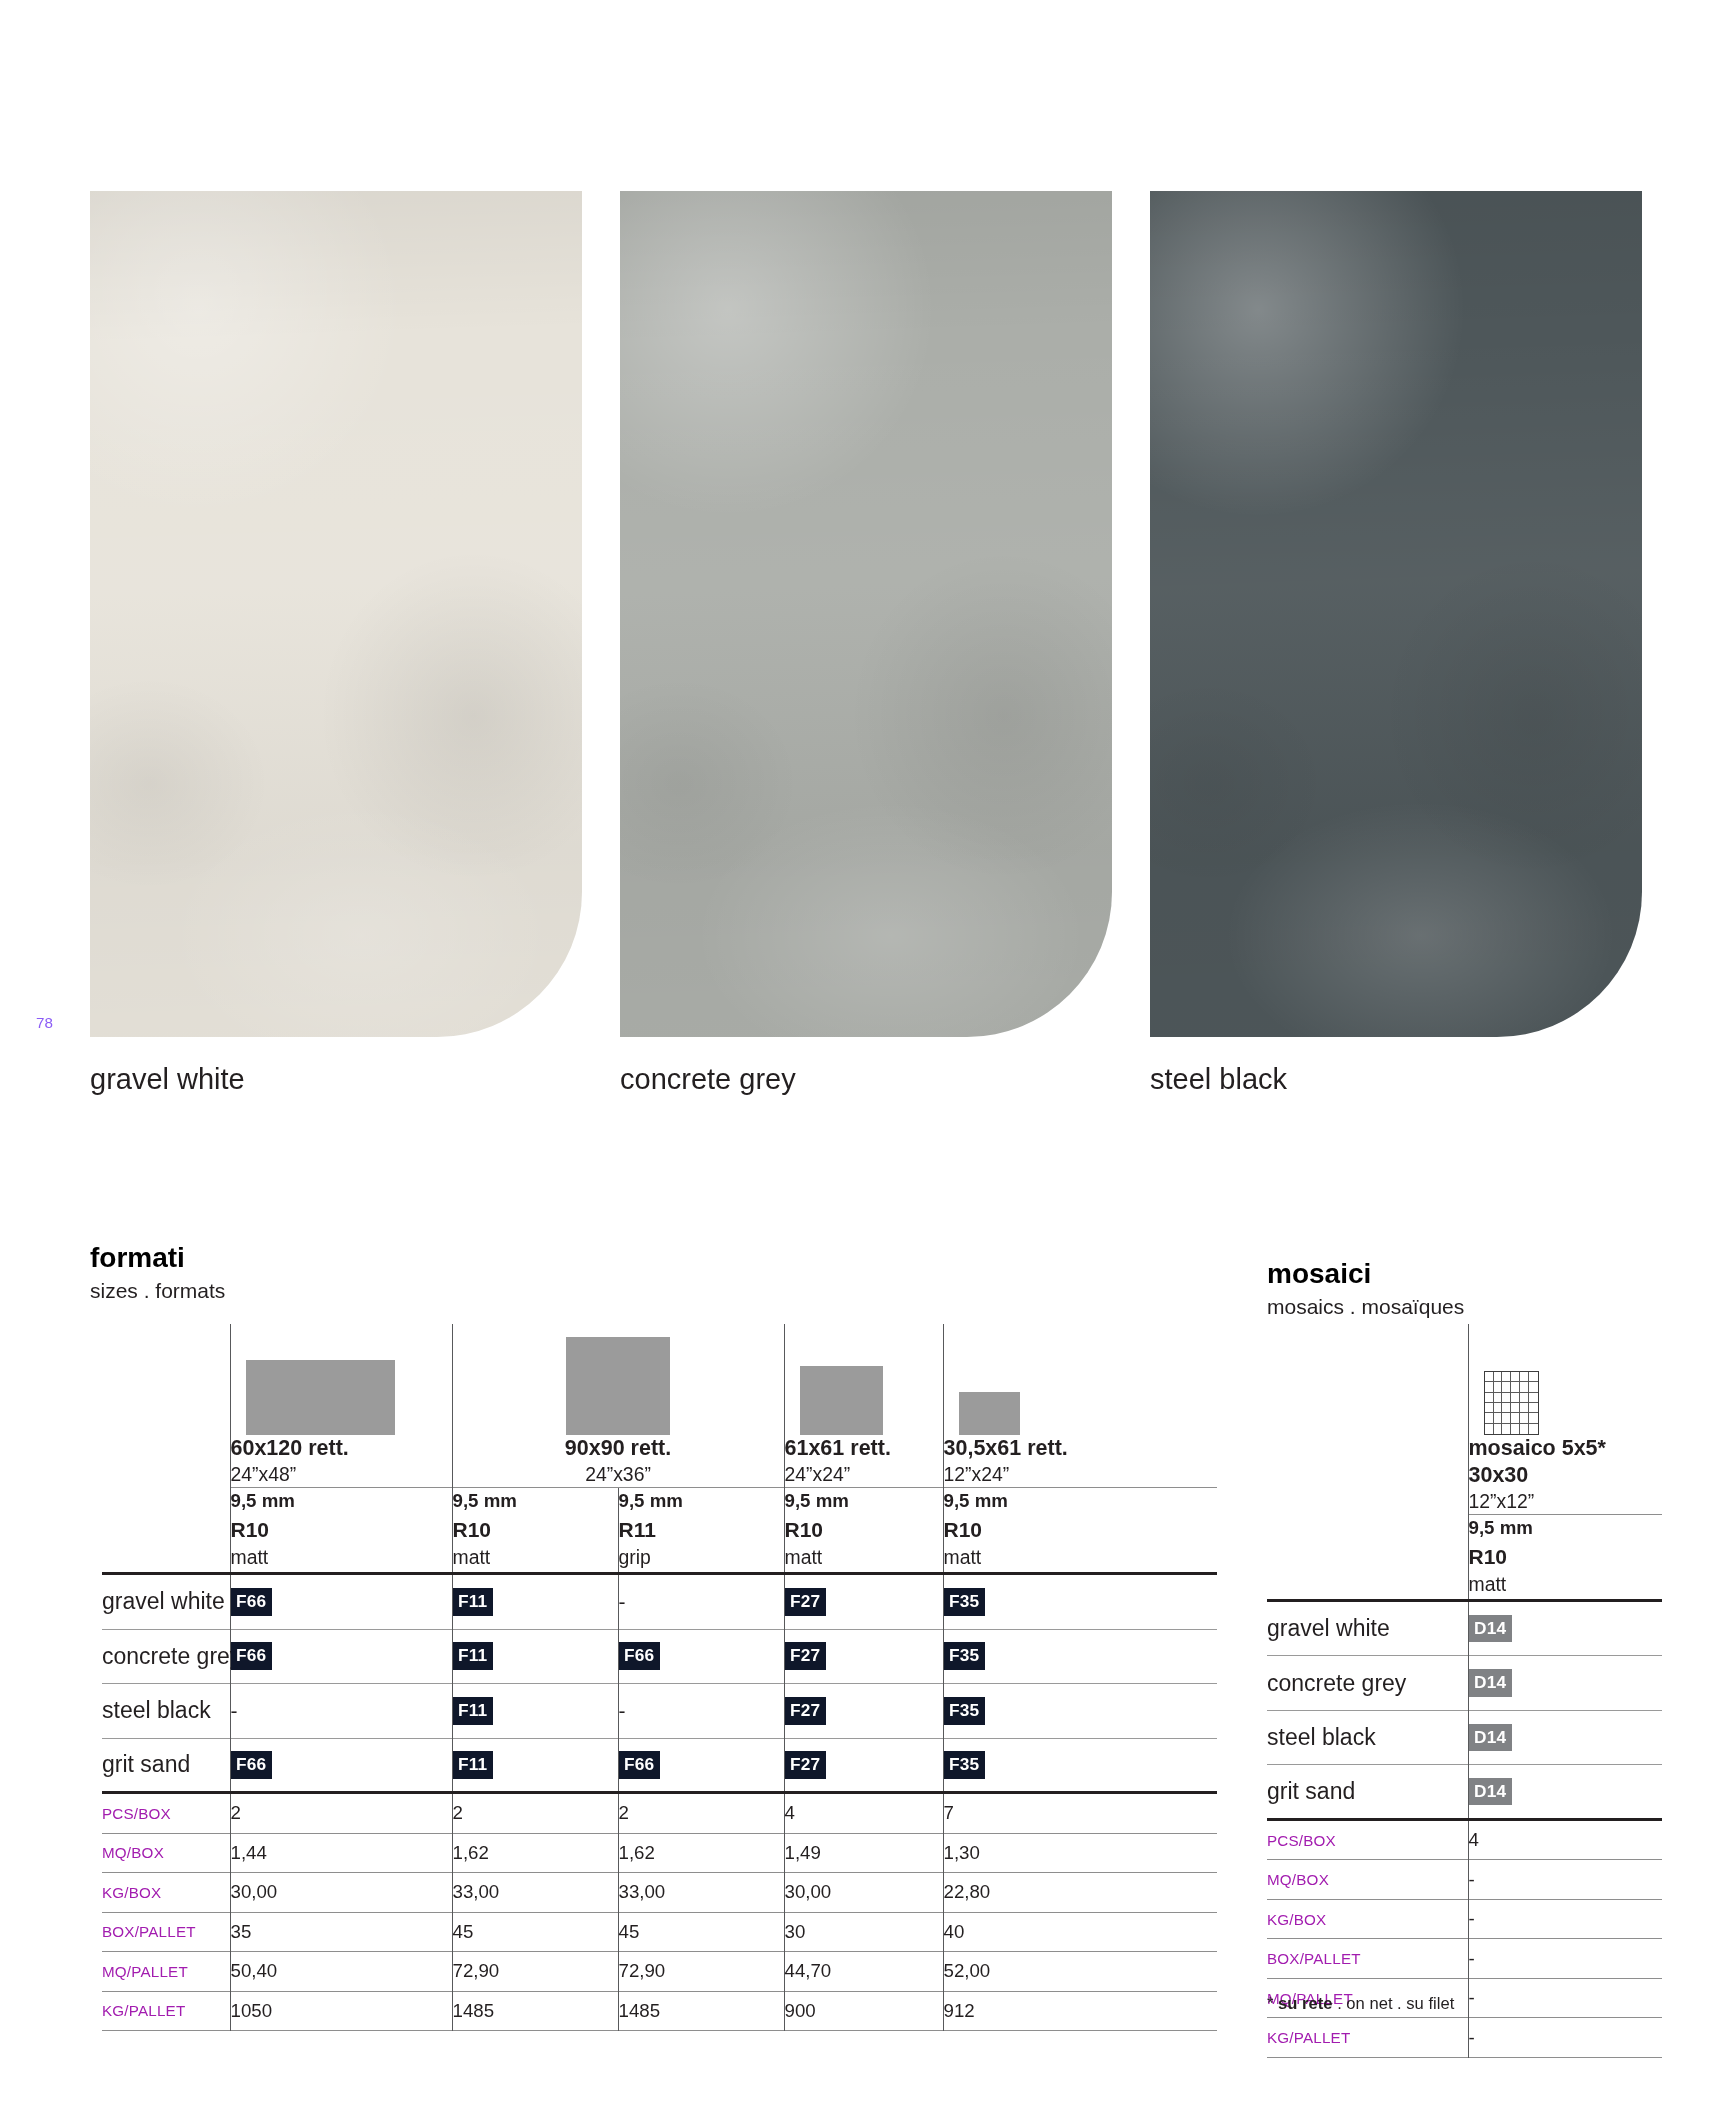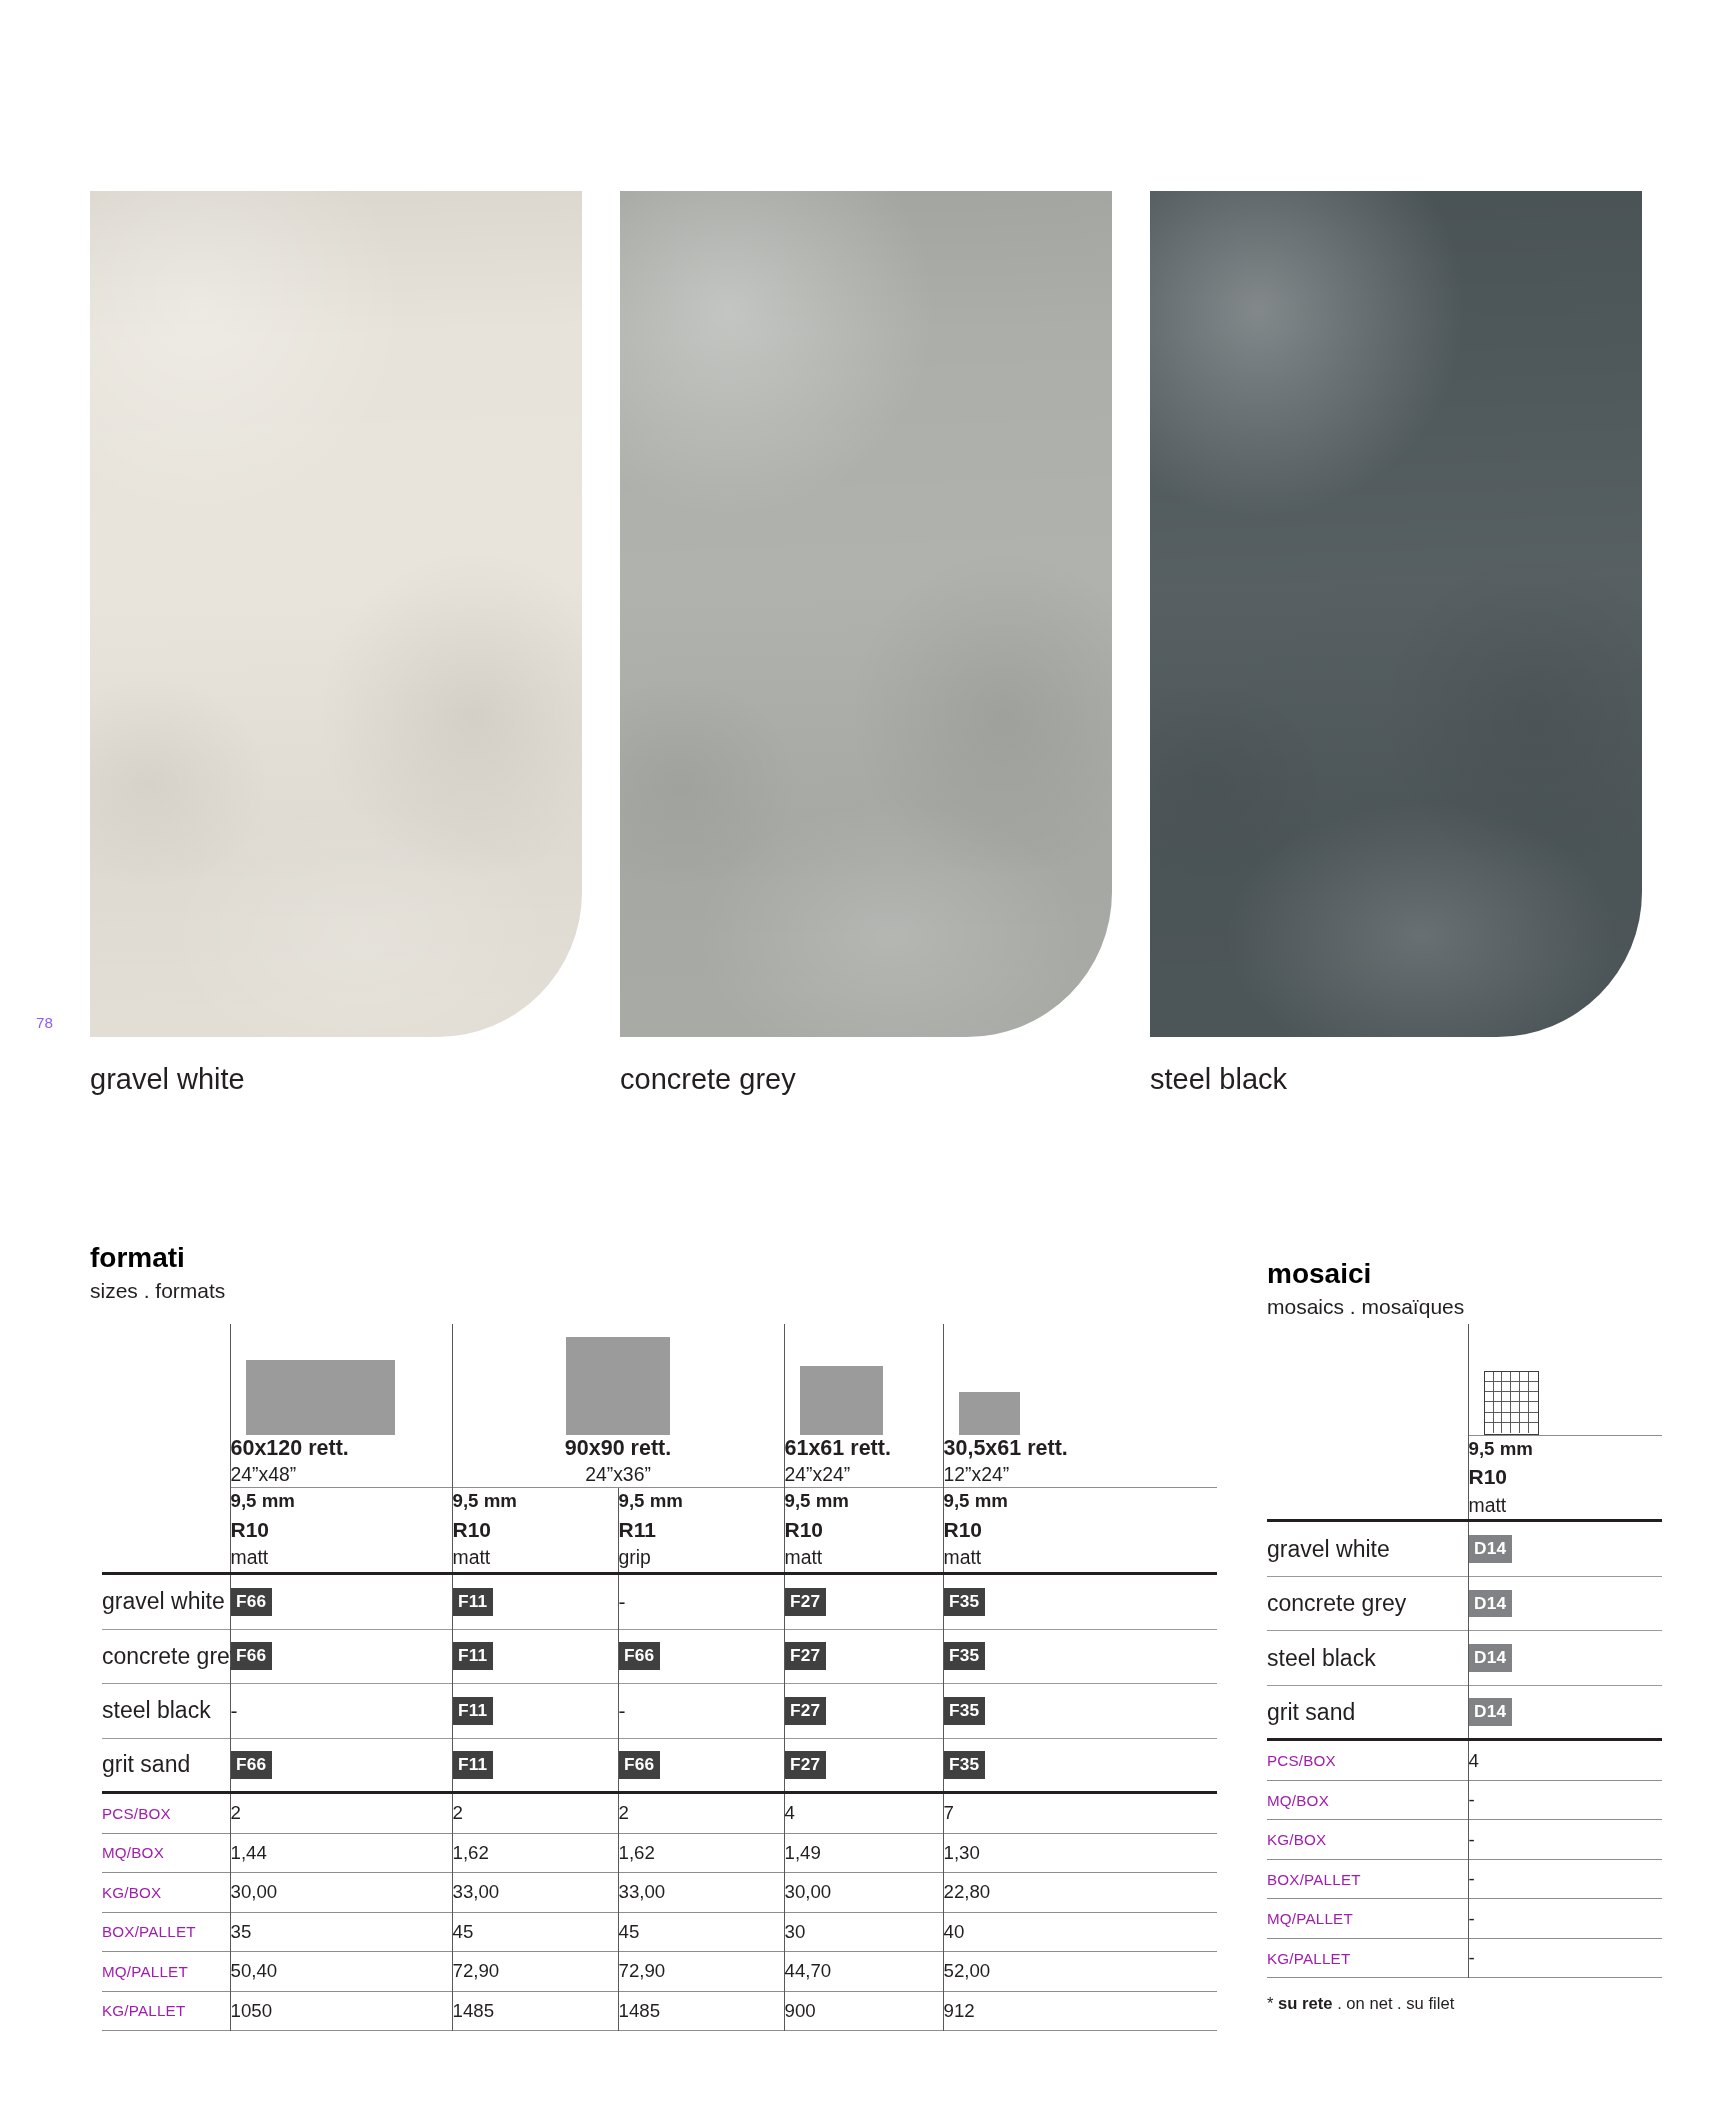--- a/index.html
+++ b/index.html
@@ -190,21 +190,21 @@
   }
   .badge {
     display: inline-block;
     color: #ffffff;
     font-size: 17.3px;
     font-weight: bold;
     line-height: 1;
     padding: 4.8px 5.5px 5.5px 5.5px;
     letter-spacing: 0.2px;
   }
-  .badge.dark { background: #404040; }
+  .badge.dark { background: #0f172a; }
   .badge.grey { background: #808285; }
   .dash { font-size: 21px; color: #231f20; }
 
   .rule-thick td { border-top: 3.5px solid #231f20; }
   .rule-thin td  { border-top: 1.2px solid #9a9a9a; }
 
   
   .data-row td { height: 39px; vertical-align: middle; }
   .data-label {
     font-size: 15.2px;
@@ -556,20 +556,28 @@
               <i></i>
               <i></i>
               <i></i>
               <i></i>
               <i></i>
             </div>
           </td>
         </tr>
         <tr>
           <td></td>
+          <td class="size-cell">
+            <div class="size-name">mosaico 5x5*</div>
+            <div class="size-name">30x30</div>
+            <div class="size-inch">12”x12”</div>
+          </td>
+        </tr>
+        <tr>
+          <td></td>
           <td class="spec-cell">
             <div class="spec-mm">9,5 mm</div>
             <div class="spec-r">R10</div>
             <div class="spec-fin">matt</div>
           </td>
         </tr>
         <tr class="rule-thick">
           <td></td>
           <td></td>
         </tr>

